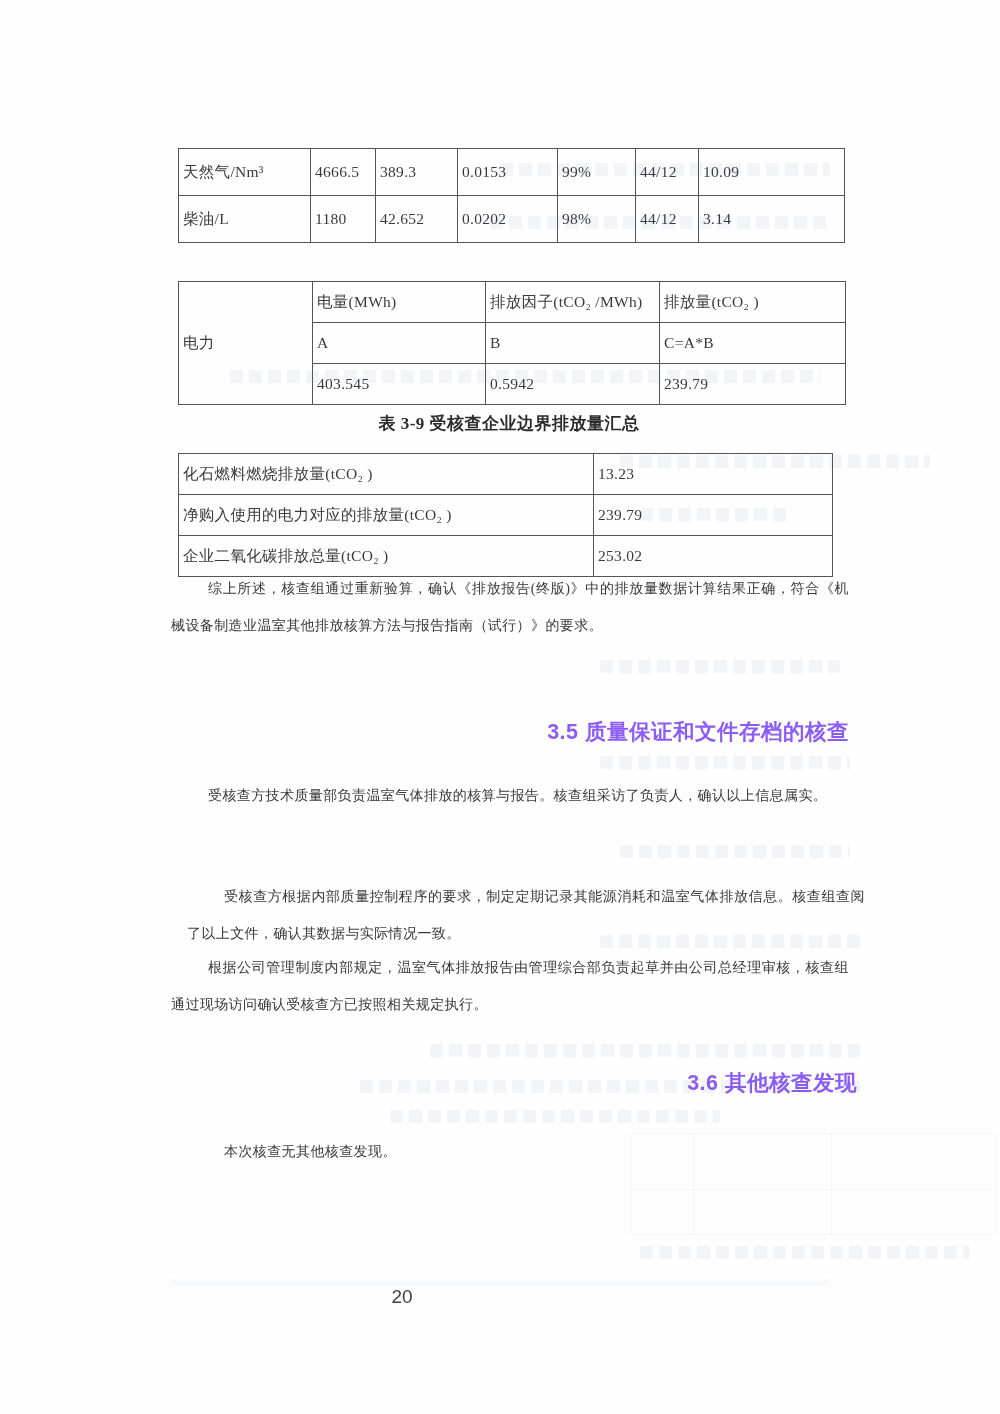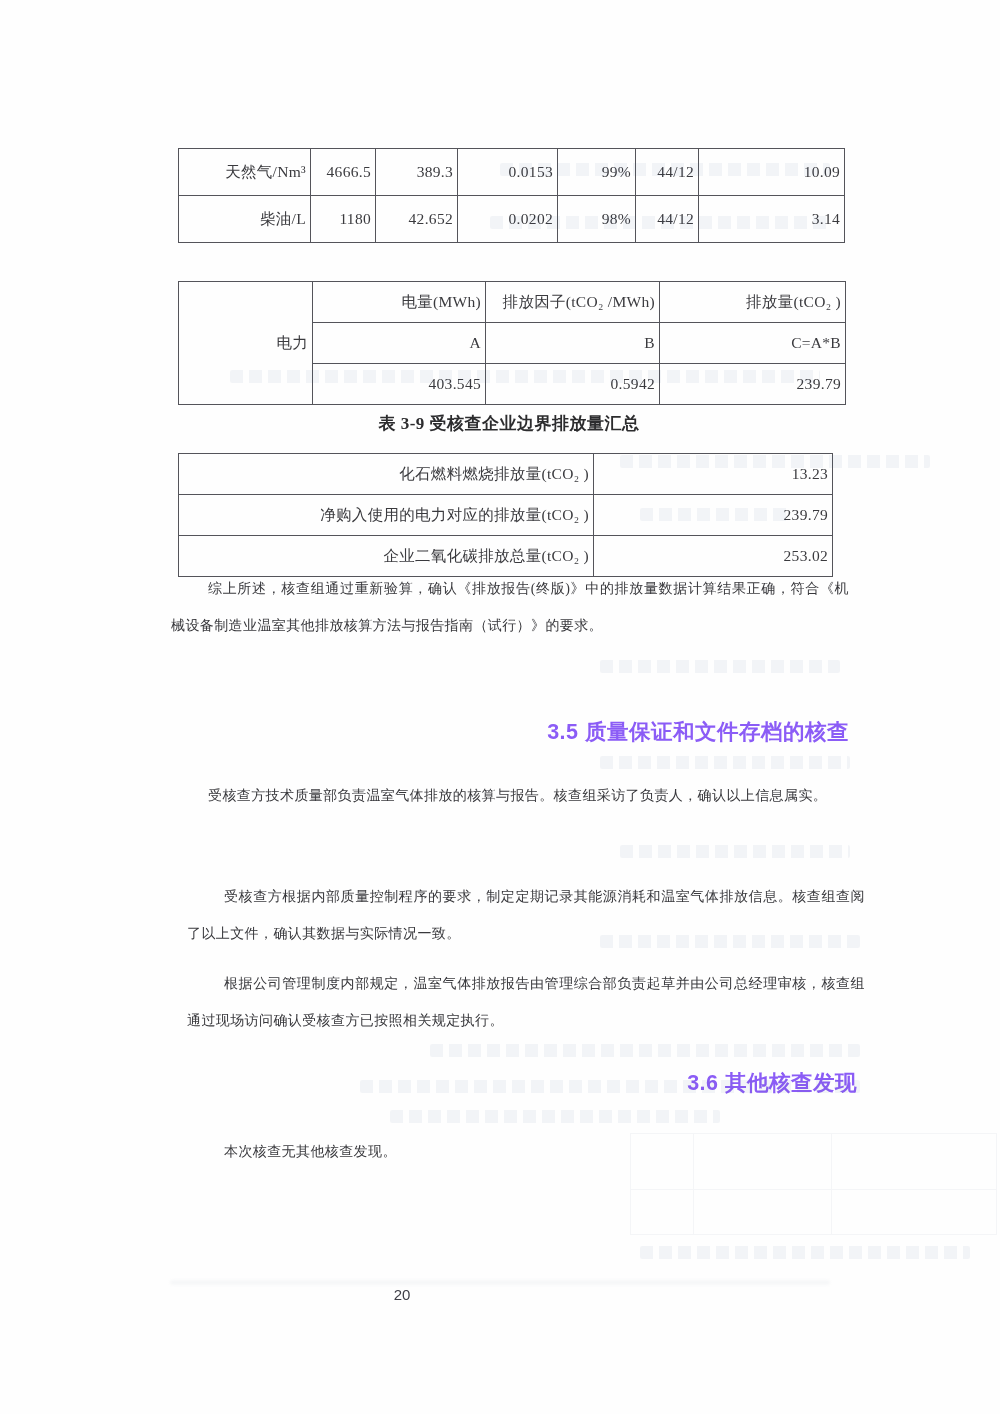--- a/index.html
+++ b/index.html
@@ -8,21 +8,21 @@
     width:1000px;height:1414px;
     background:#fefefe;
     overflow:hidden;
     font-family:"Liberation Serif","DejaVu Serif",serif;
     color:#39393b;
   }
   
   table{border-collapse:collapse;table-layout:fixed;}
   td{
     border:1.4px solid #54545a;
-    text-align:right;vertical-align:middle;
+    text-align:left;vertical-align:middle;
     font-size:15.5px;color:#3a3a3e;
     padding:0 4px;
     letter-spacing:.3px;
     overflow:hidden;white-space:nowrap;
   }
   .fuel-table{position:absolute;top:148px;left:178px;width:667px;}
   .fuel-table td{height:46px;}
   .elec-table{position:absolute;top:281px;left:178px;width:668px;}
   .elec-table td{height:40px;}
   .summary-table{position:absolute;top:441px;left:178px;width:655px;margin-top:12px;}
@@ -47,21 +47,21 @@
     position:absolute;left:171px;width:678px;
     font-family:"Liberation Sans","DejaVu Sans",sans-serif;
     font-weight:bold;font-size:21.5px;color:#8b5cf6;
     letter-spacing:.5px;
     text-align:right;
   }
   .footer-num{
     position:absolute;left:0;top:1286px;width:804px;
     text-align:center;
     font-family:"Liberation Sans","DejaVu Sans",sans-serif;
-    font-size:15px;color:#3e3e46;
+    font-size:19px;color:#3e3e46;
   }
   
   .bt{
     position:absolute;height:13px;border-radius:2px;
     opacity:.06;filter:blur(.7px);
     background:repeating-linear-gradient(90deg,#4d6693 0 13px,transparent 13px 19px);
   }
   .ghost-table{
     position:absolute;left:630px;top:1133px;width:365px;height:100px;
     border:1px solid #7d8da8;opacity:.07;
@@ -163,21 +163,21 @@
     </table>
 
   <p class="para indent" style="top:570px;margin:0">综上所述，核查组通过重新验算，确认《排放报告(终版)》中的排放量数据计算结果正确，符合《机械设备制造业温室其他排放核算方法与报告指南（试行）》的要求。</p>
 
   <h2 class="heading" style="top:717px;margin:0">3.5 质量保证和文件存档的核查</h2>
 
   <p class="para indent" style="top:777px;margin:0">受核查方技术质量部负责温室气体排放的核算与报告。核查组采访了负责人，确认以上信息属实。</p>
 
   <p class="para indent" style="top:862px;margin:16px">受核查方根据内部质量控制程序的要求，制定定期记录其能源消耗和温室气体排放信息。核查组查阅了以上文件，确认其数据与实际情况一致。</p>
 
-  <p class="para indent" style="top:949px;margin:16px">根据公司管理制度内部规定，温室气体排放报告由管理综合部负责起草并由公司总经理审核，核查组通过现场访问确认受核查方已按照相关规定执行。</p>
+  <p class="para indent" style="top:949px;margin:0">根据公司管理制度内部规定，温室气体排放报告由管理综合部负责起草并由公司总经理审核，核查组通过现场访问确认受核查方已按照相关规定执行。</p>
 
   <h2 class="heading" style="top:1060px;margin:8px">3.6 其他核查发现</h2>
 
   <p class="para indent" style="top:1117px;margin:16px">本次核查无其他核查发现。</p>
 
   <div class="footer-smudge"></div>
   <div class="footer-num">20</div>
 
   <div class="bt" style="left:500px;top:163px;width:330px"></div>
   <div class="bt" style="left:490px;top:216px;width:340px"></div>

